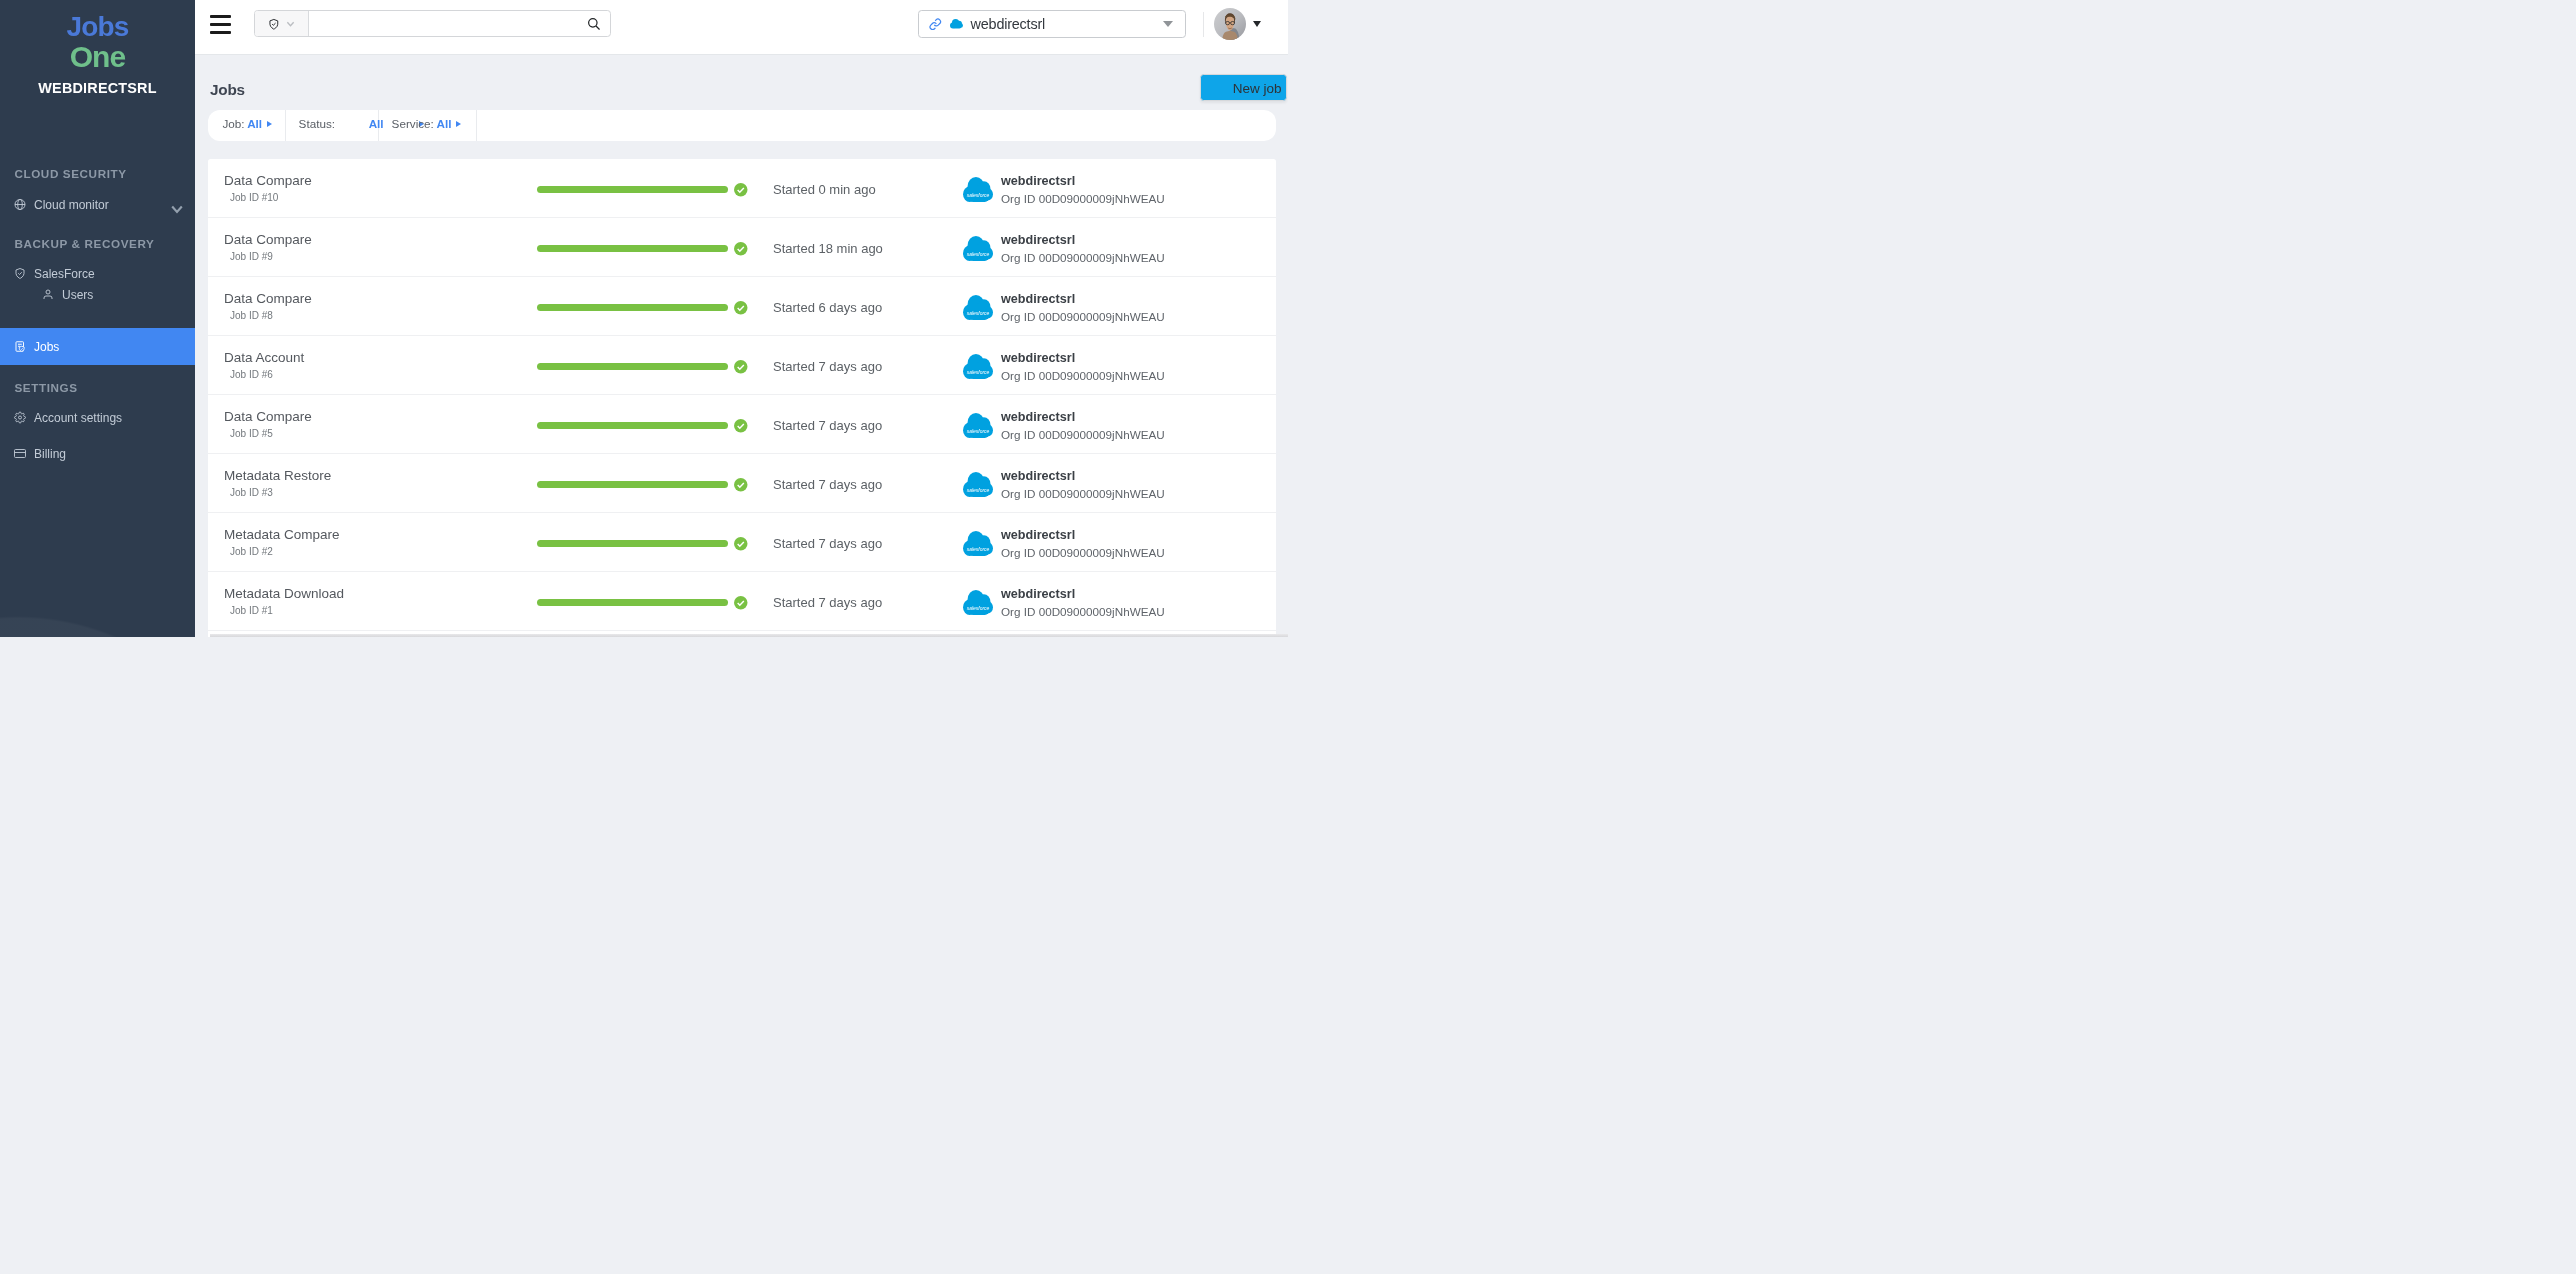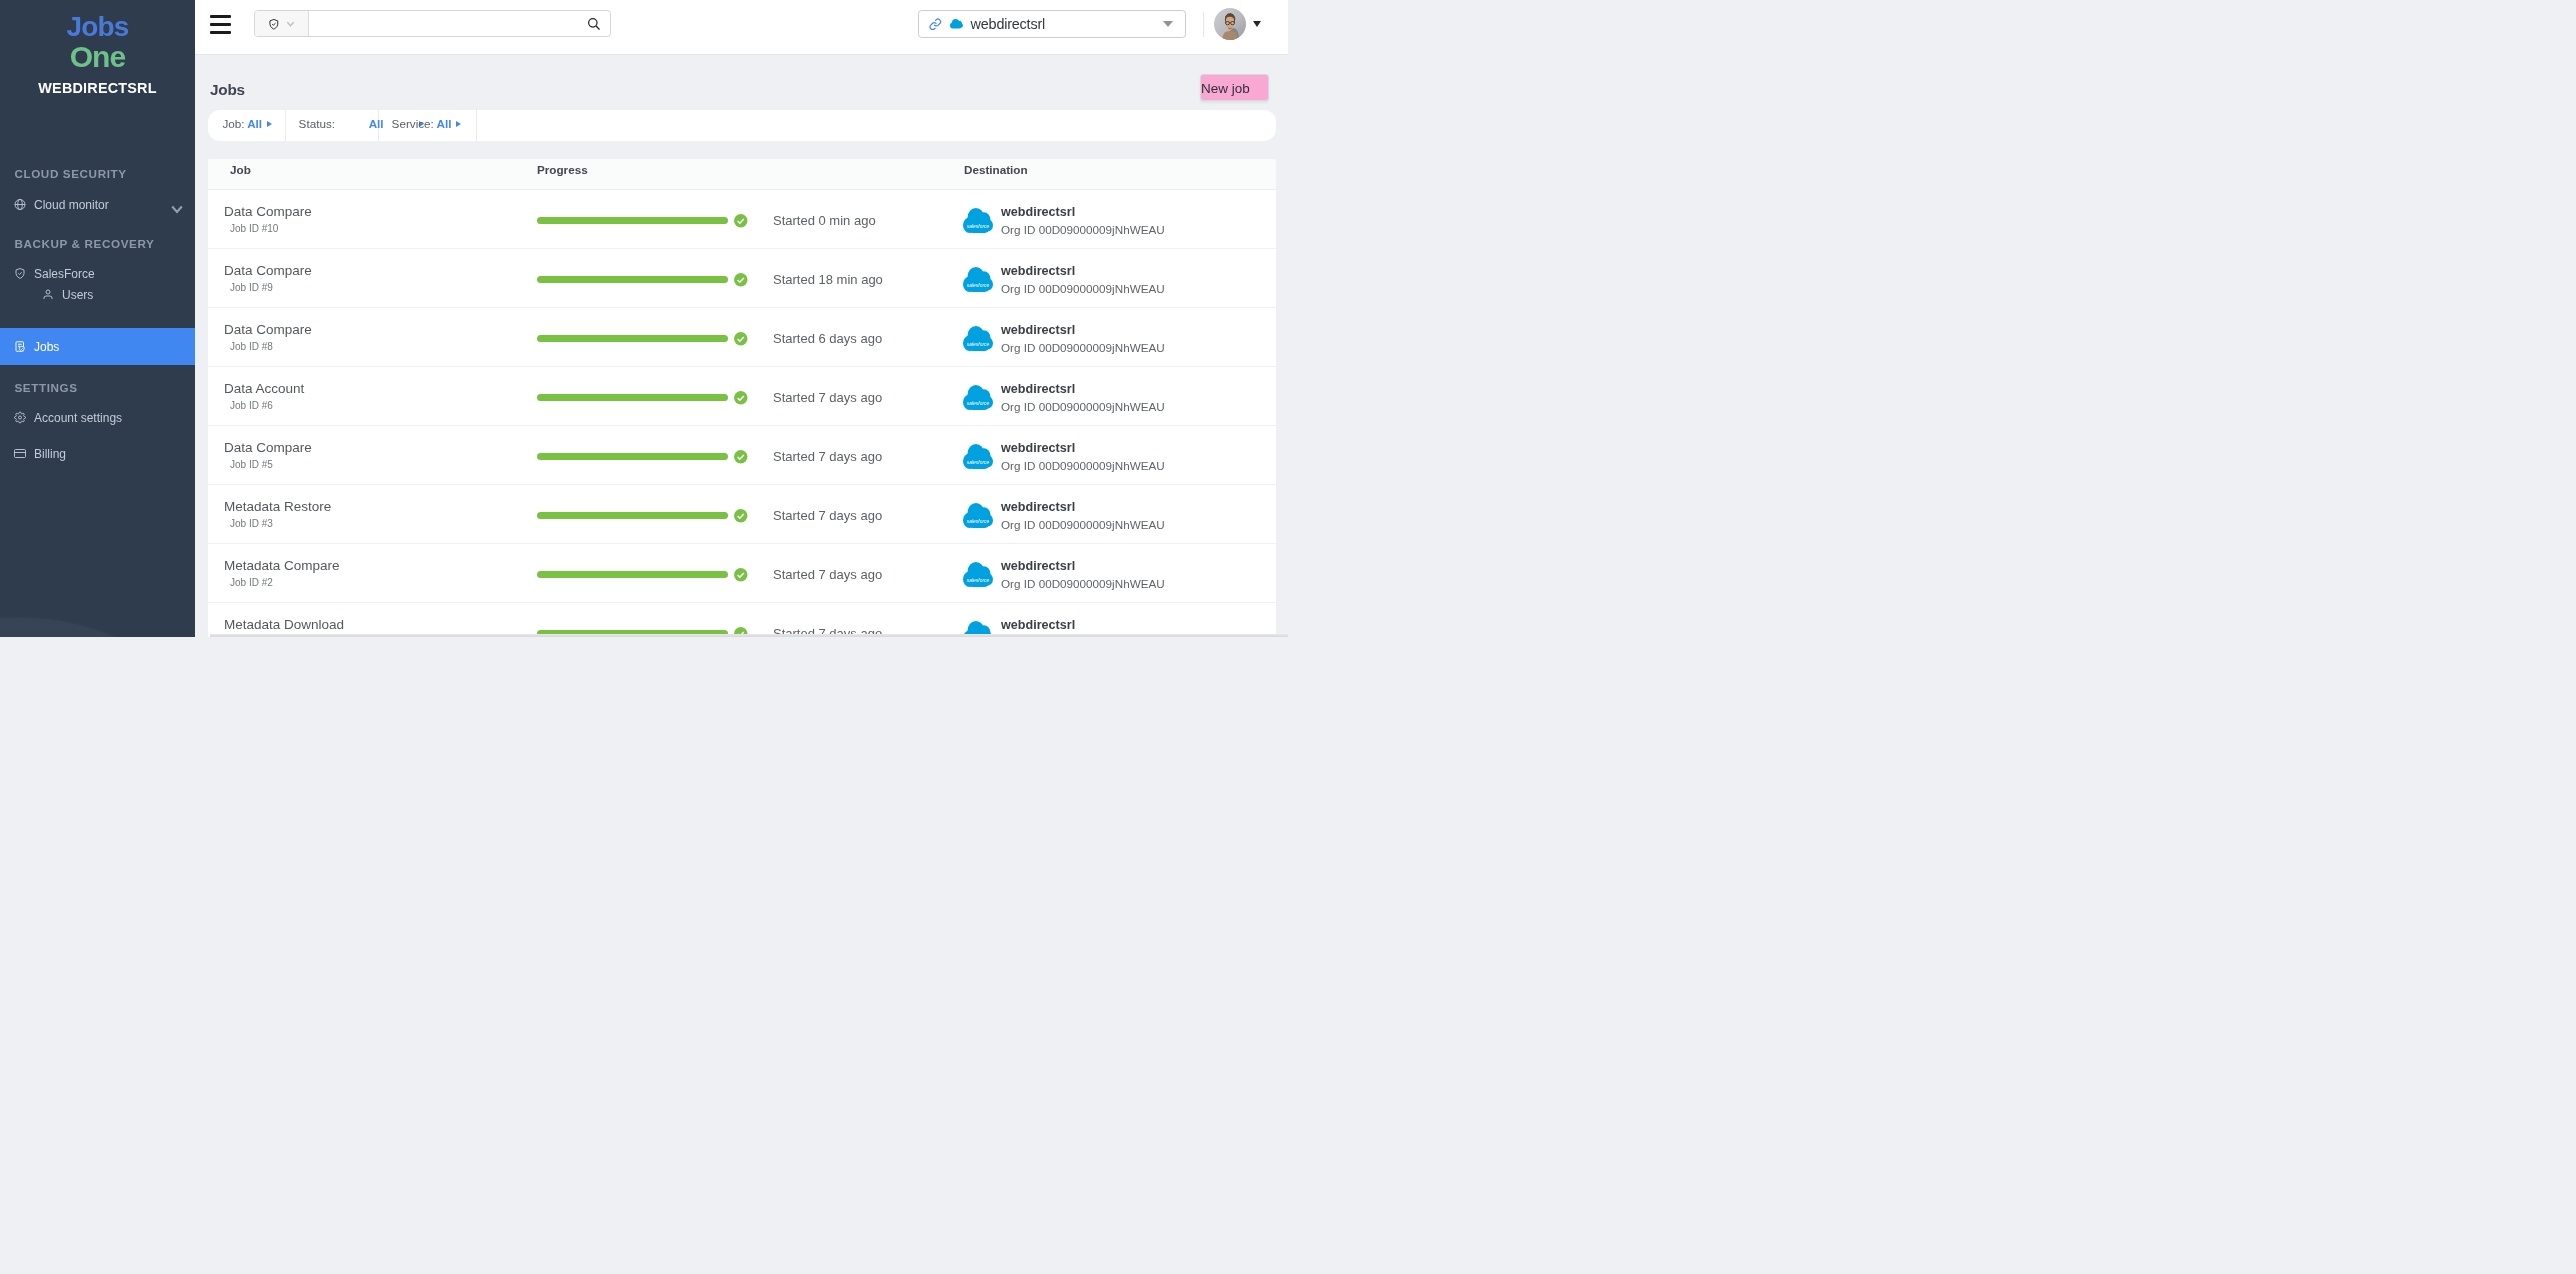--- a/index.html
+++ b/index.html
@@ -32,21 +32,21 @@
 #acct .link { margin-left:10px; }
 #acct .sfmini { margin-left:8px; }
 #acct .nm { margin-left:8px; font-size:14.4px; color:#33383e; letter-spacing:-0.2px; }
 #acct .tri { position:absolute; right:11.7px; width:0; height:0; border-left:5px solid transparent; border-right:5px solid transparent; border-top:6.3px solid #909498; }
 #vsep { position:absolute; left:1008px; top:11.7px; height:25px; width:0.9px; background:#e6e7e9; }
 #avatar { position:absolute; left:1019px; top:8px; width:32px; height:32px; border-radius:50%; overflow:hidden; }
 #avtri { position:absolute; left:1058px; top:20.6px; width:0; height:0; border-left:4.5px solid transparent; border-right:4.5px solid transparent; border-top:6.6px solid #24272a; }
 
 
 #pagehead { position:absolute; left:210px; top:81px; font-size:15.3px; font-weight:bold; color:#3f4652; letter-spacing:-0.2px; }
-#newjob { position:absolute; left:1200px; top:74px; width:69px; height:27px; background:#f9a8d4; border:0.9px solid #d6d8db; border-radius:3.6px; font-size:13.5px; color:#2e3237; text-align:left; line-height:28px; padding-right:4.5px; box-shadow:0 1.8px 2.7px rgba(0,0,0,0.06); }
+#newjob { position:absolute; left:1200px; top:74px; width:87px; height:27px; background:#0ea5e9; border:0.9px solid #d6d8db; border-radius:3.6px; font-size:13.5px; color:#2e3237; text-align:right; line-height:28px; padding-right:4.5px; box-shadow:0 1.8px 2.7px rgba(0,0,0,0.06); }
 
 #filters { position:absolute; left:208px; top:110px; width:1068px; height:30.5px; background:#fff; border-radius:12px; display:flex; font-size:11.7px; }
 #filters .f { display:flex; align-items:center; padding-bottom:3.6px; border-right:0.9px solid #e9ebee; }
 #filters .f .lb { color:#5a5f66; }
 #filters .f .all { color:#4187f2; font-weight:bold; margin-left:2.7px; }
 #filters .f .tri { width:0; height:0; border-top:3.8px solid transparent; border-bottom:3.8px solid transparent; border-left:5.8px solid #4187f2; margin-left:4.5px; margin-top:0.9px; }
 #filters .f1 { width:78px; padding-left:14.4px; }
 #filters .f2 { width:93px; padding-left:12.6px;gap:31px; }
 #filters .f3 { width:98px; padding-left:12.6px; }
 
@@ -213,25 +213,20 @@
       <span class="tri"></span>
     </div>
   <div class="f f3">
       <span class="lb">Service:</span>
       <span class="all">All</span>
       <span class="tri"></span>
     </div>
 </div>
 
 <div id="table">
-  <div id="thead">
-    <span style="left:22px;">Job</span>
-    <span style="left:329px;">Progress</span>
-    <span style="left:756px;">Destination</span>
-  </div>
   <div class="row">
     <div class="t1">Data Compare</div>
     <div class="t2">Job ID #10</div>
     <div class="bar"></div>
     <div class="chk"><svg width="13.5" height="13.5" viewBox="0 0 24 24">
           <circle cx="12" cy="12" r="12" fill="#79c143"></circle>
           <polyline points="6.5,12.5 10.3,16.3 17.5,9" fill="none" stroke="#fff" stroke-width="2.6"></polyline>
         </svg></div>
     <div class="st">Started 0 min ago</div>
     <div class="sf"><svg width="30" height="25" viewBox="0 0 36 26" preserveAspectRatio="none">

